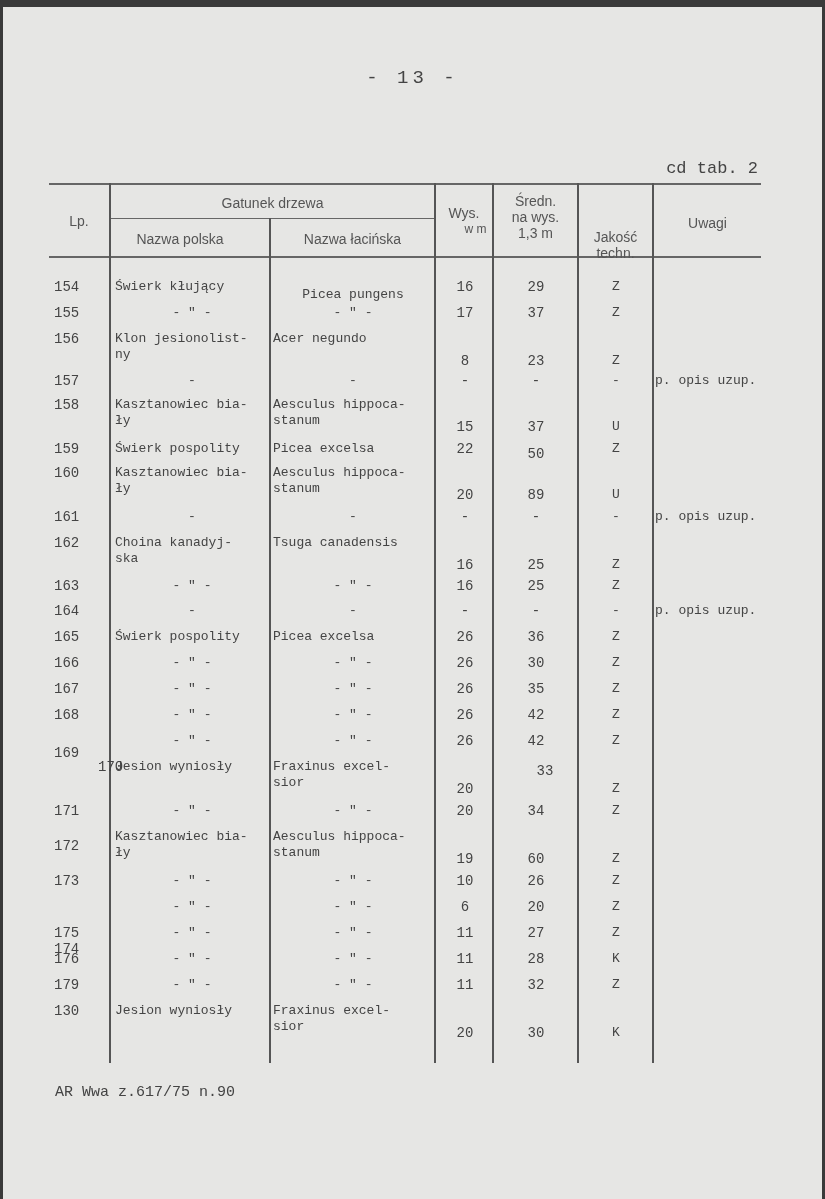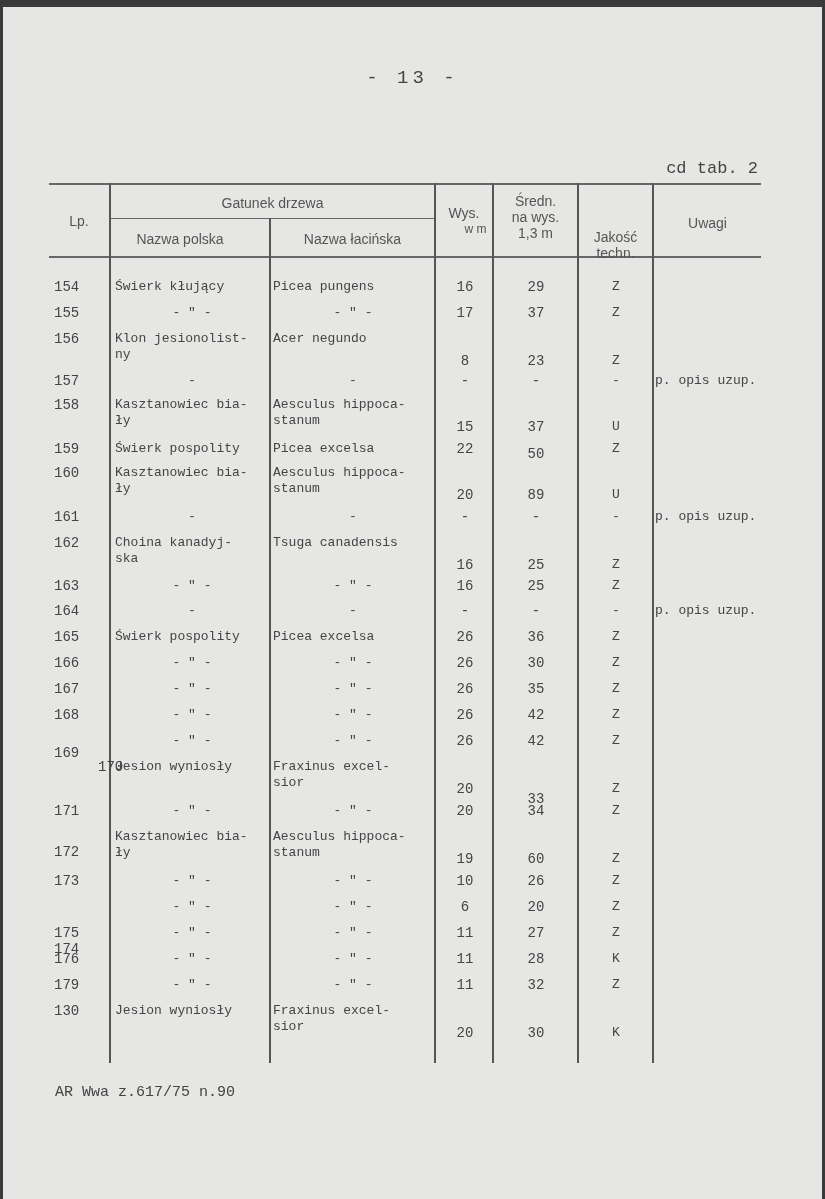--- a/index.html
+++ b/index.html
@@ -99,21 +99,21 @@
     <div class="hdr" style="left:530px;top:22px;width:73px;margin-top:24px;">
       <div>Jakość</div>
       <div>techn.</div>
     </div>
     <div class="hdr" style="left:605px;top:32px;width:107px;">Uwagi</div>
 
     <div id="rows">
         <div class="row" style="top: 96px;">
           <div class="cell c-lp" style="top: 0px;">154</div>
           <div class="cell c-pl" style="top: 0px;">Świerk kłujący</div>
-          <div class="cell c-la" style="top: 0px;">Picea pungens</div>
+          <div class="cell c-la" style="top: 8px; text-align: center;">Picea pungens</div>
           <div class="cell c-wys" style="top: 0px;">16</div>
           <div class="cell c-sr" style="top: 0px;">29</div>
           <div class="cell c-jak" style="top: 0px;">Z</div>
           <div class="cell c-uw" style="top: 0px;"></div>
         </div>
         <div class="row" style="top: 122px;">
           <div class="cell c-lp" style="top: 0px;">155</div>
           <div class="cell c-pl ditto" style="top: 0px;">- " -</div>
           <div class="cell c-la ditto" style="top: 0px;">- " -</div>
           <div class="cell c-wys" style="top: 0px;">17</div>
@@ -252,35 +252,35 @@
           <div class="cell c-sr" style="top: 0px;">42</div>
           <div class="cell c-jak" style="top: 0px;">Z</div>
           <div class="cell c-uw" style="top: 0px;"></div>
         </div>
         <div class="row" style="top: 576px;">
           <div class="cell c-lp" style="top: 0px; margin-left: 44px;">170</div>
           <div class="cell c-pl" style="top: 0px;">Jesion wyniosły</div>
           <div class="cell c-la" style="top: 0px;">Fraxinus excel-
 sior</div>
           <div class="cell c-wys" style="top: 22px;">20</div>
-          <div class="cell c-sr" style="top: 32px;">33</div>
+          <div class="cell c-sr" style="top: 4px; margin-left: 9px;">33</div>
           <div class="cell c-jak" style="top: 22px;">Z</div>
           <div class="cell c-uw" style="top: 0px;"></div>
         </div>
         <div class="row" style="top: 620px;">
           <div class="cell c-lp" style="top: 0px;">171</div>
           <div class="cell c-pl ditto" style="top: 0px;">- " -</div>
           <div class="cell c-la ditto" style="top: 0px;">- " -</div>
           <div class="cell c-wys" style="top: 0px;">20</div>
           <div class="cell c-sr" style="top: 0px;">34</div>
           <div class="cell c-jak" style="top: 0px;">Z</div>
           <div class="cell c-uw" style="top: 0px;"></div>
         </div>
         <div class="row" style="top: 646px;">
-          <div class="cell c-lp" style="top: 15px;">172</div>
+          <div class="cell c-lp" style="top: 9px;">172</div>
           <div class="cell c-pl" style="top: 0px;">Kasztanowiec bia-
 ły</div>
           <div class="cell c-la" style="top: 0px;">Aesculus hippoca-
 stanum</div>
           <div class="cell c-wys" style="top: 22px;">19</div>
           <div class="cell c-sr" style="top: 22px;">60</div>
           <div class="cell c-jak" style="top: 22px;">Z</div>
           <div class="cell c-uw" style="top: 0px;"></div>
         </div>
         <div class="row" style="top: 690px;">

